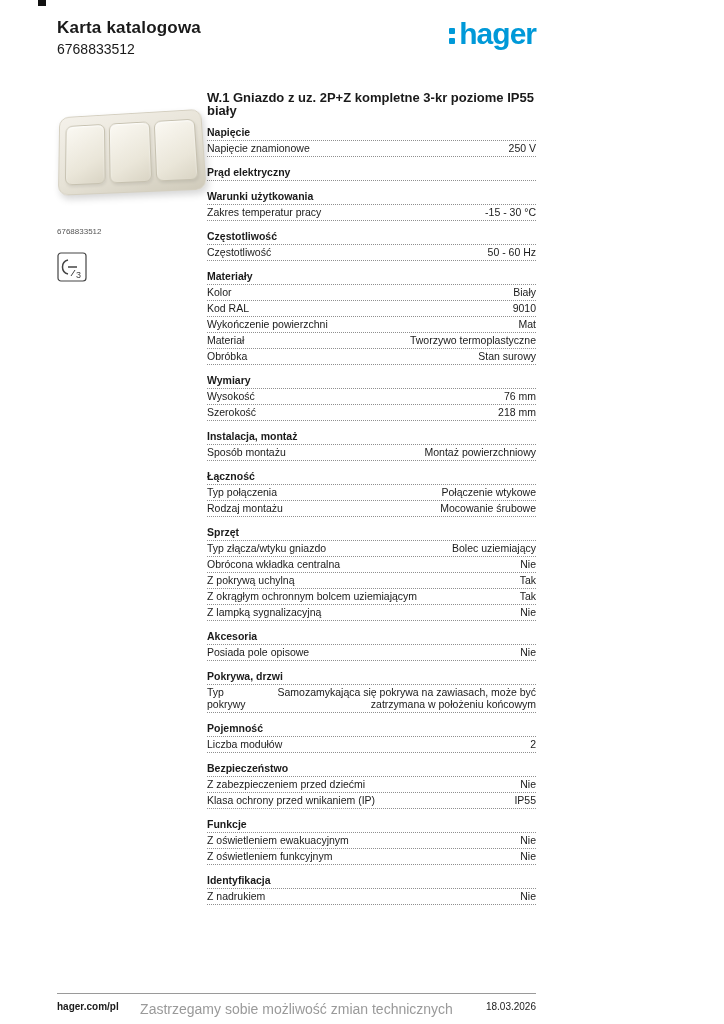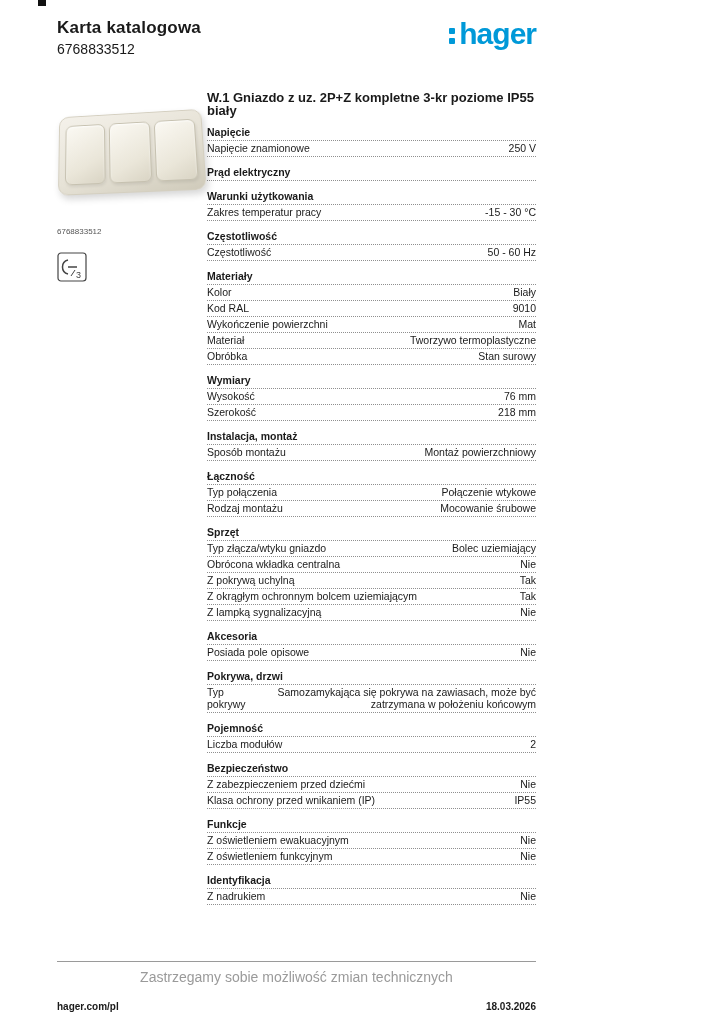--- a/index.html
+++ b/index.html
@@ -63,21 +63,21 @@
   footer {
     position: absolute; left: 57px; right: 48px; bottom: 12px;
     border-top: 1px solid #9a9a9a; padding-top: 7px;
     display: flex; align-items: baseline; font-size: 10px;
   }
   .footer-link { font-weight: 700; color: #1a1a1a; text-decoration: none; position: relative; z-index: 2; }
   .footer-center {
     position: absolute; left: 0; right: 0; top: 7px;
     text-align: center; color: #9a9a9a; font-size: 14px; z-index: 1;
   }
-  .footer-date { margin-left: auto; font-weight: 700; position: relative; z-index: 2; margin-top: 32px; }
+  .footer-date { margin-left: auto; font-weight: 400; position: relative; z-index: 2; }
 </style>
 </head>
 <body>
 
 <div class="page">
 
   <div class="print-mark"></div>
 
   <header>
     <div>

